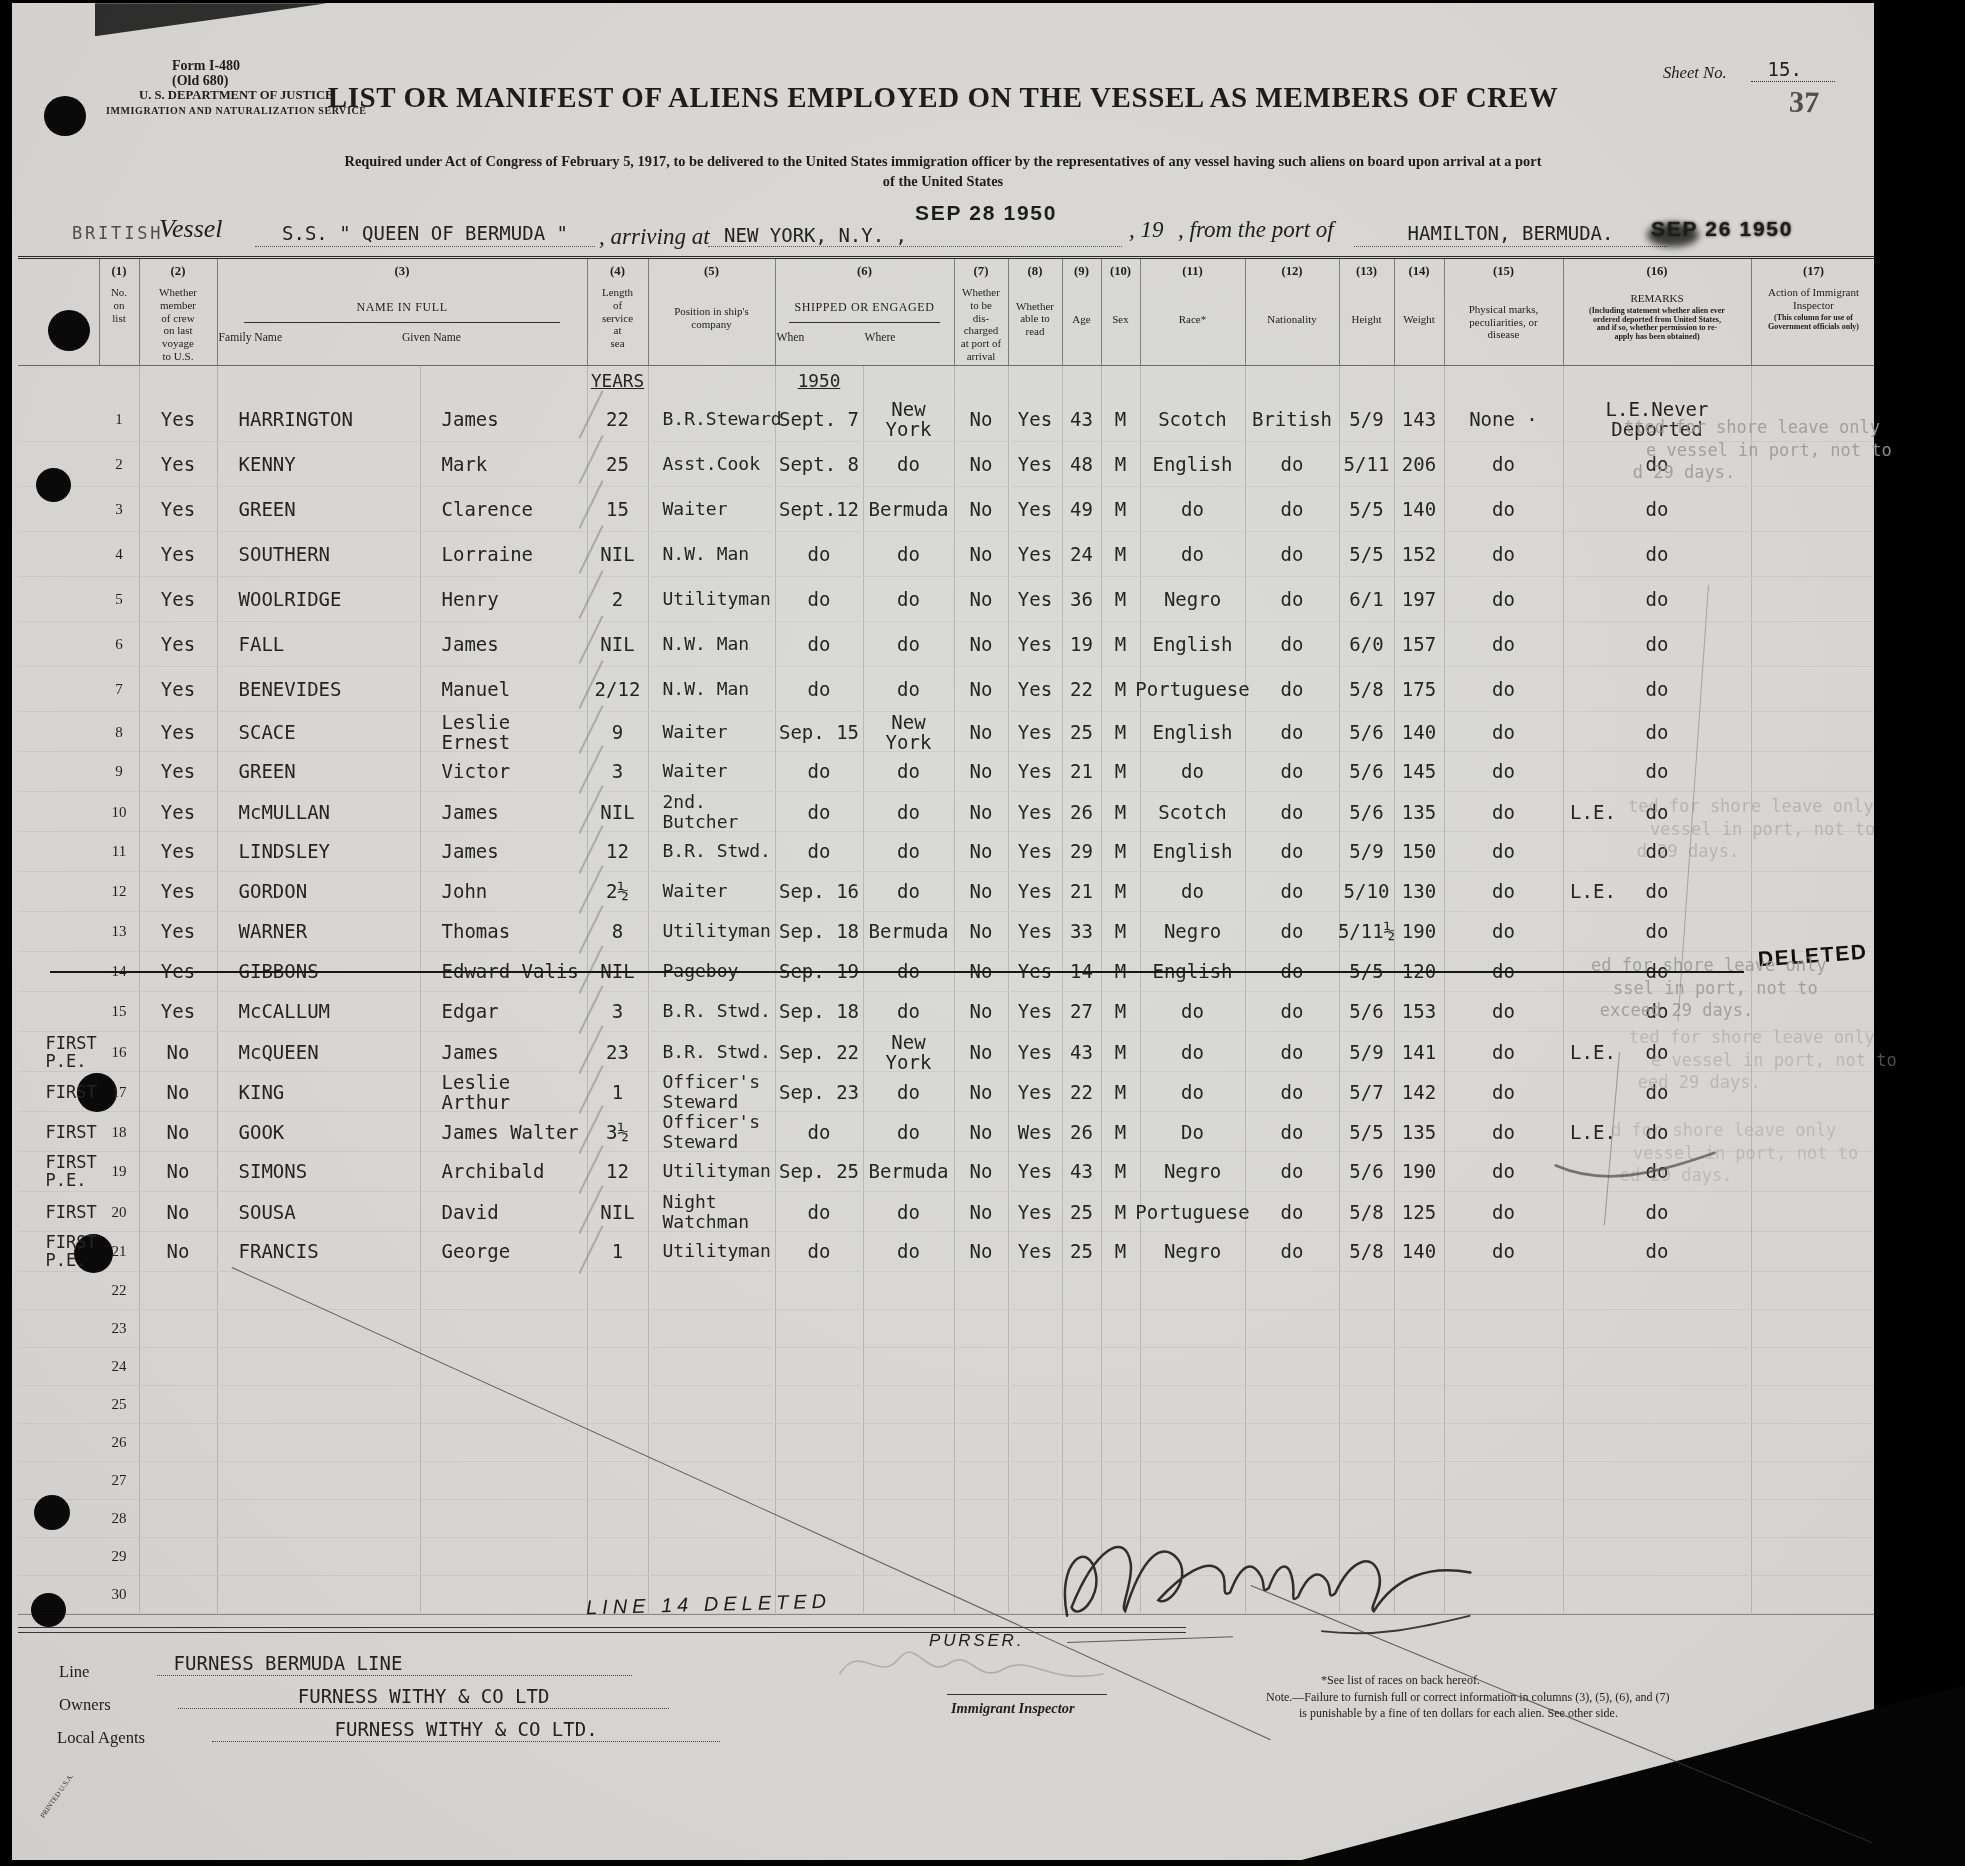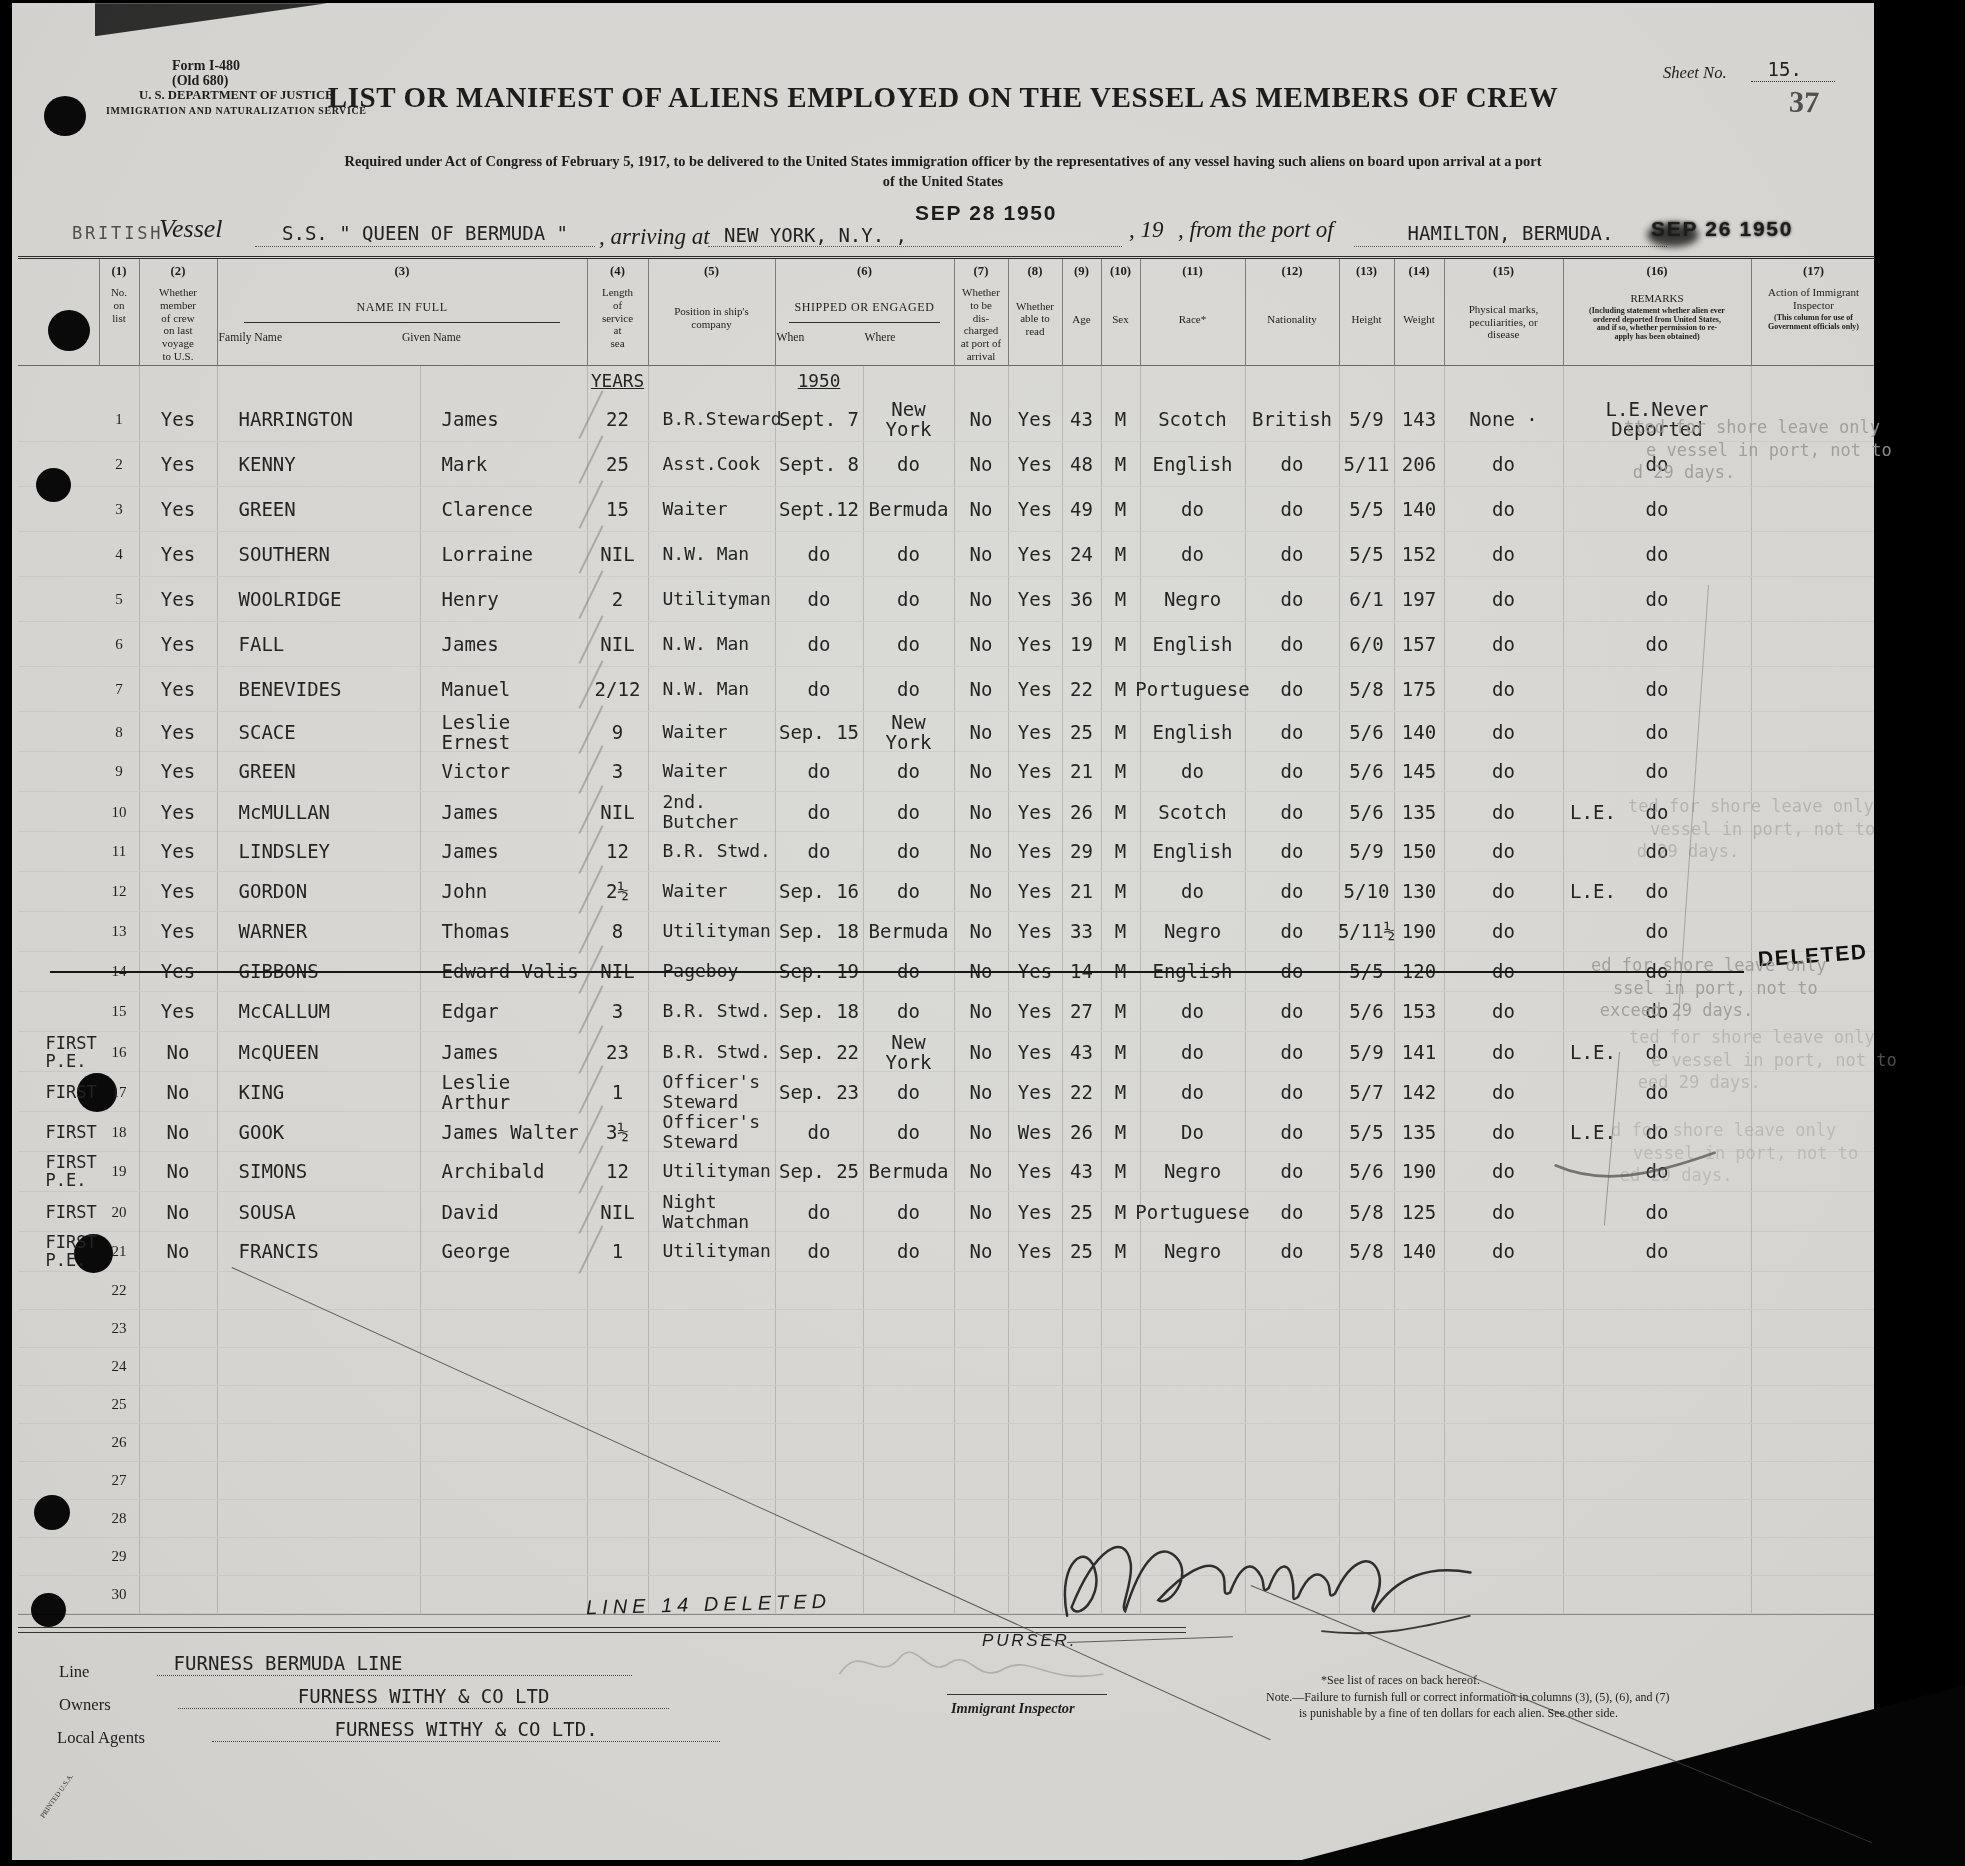--- a/index.html
+++ b/index.html
@@ -74,21 +74,21 @@
   .stamp span{display:block;}
   .stamp span:nth-child(2){padding-left:22px;}
   .stamp span:nth-child(3){padding-left:8.8px;}
   
   .pencil{position:absolute;height:1.4px;background:#3c3c3c;transform-origin:0 0;z-index:5;}
   
   .dbl-rule{position:absolute;left:5.5px;top:1624px;width:1168px;height:3.3px;
             border-top:1.1px solid #333;border-bottom:1.1px solid #333;}
   .hand{font-family:"Liberation Sans",sans-serif;font-style:italic;color:#1c1c1c;}
   .line14{left:574px;top:1590px;font-size:20px;letter-spacing:5px;transform:rotate(-1.5deg);}
-  .purser{left:970px;top:1628px;font-size:17px;letter-spacing:2.8px;}
+  .purser{left:917px;top:1628px;font-size:17px;letter-spacing:2.8px;}
   .f-label{font-size:16.6px;}
   .f-typed{font-size:19px;border-bottom:1.7px dotted #444;padding:0 16.6px 1.1px 16.6px;}
   .notes{left:1254px;top:1669px;width:619px;font-size:12px;line-height:16.6px;}
   .notes .n1{padding-left:55px;}
   .notes .n3{padding-left:33px;}
   .insp-line{position:absolute;left:935px;top:1691px;width:160px;border-top:1.1px solid #333;}
   .insp{left:939px;top:1697px;font-style:italic;font-size:14.4px;font-weight:bold;}
   .printed{left:19px;top:1789px;font-size:7.2px;transform:rotate(-55deg);color:#333;}
   svg{position:absolute;overflow:visible;}
 </style>

